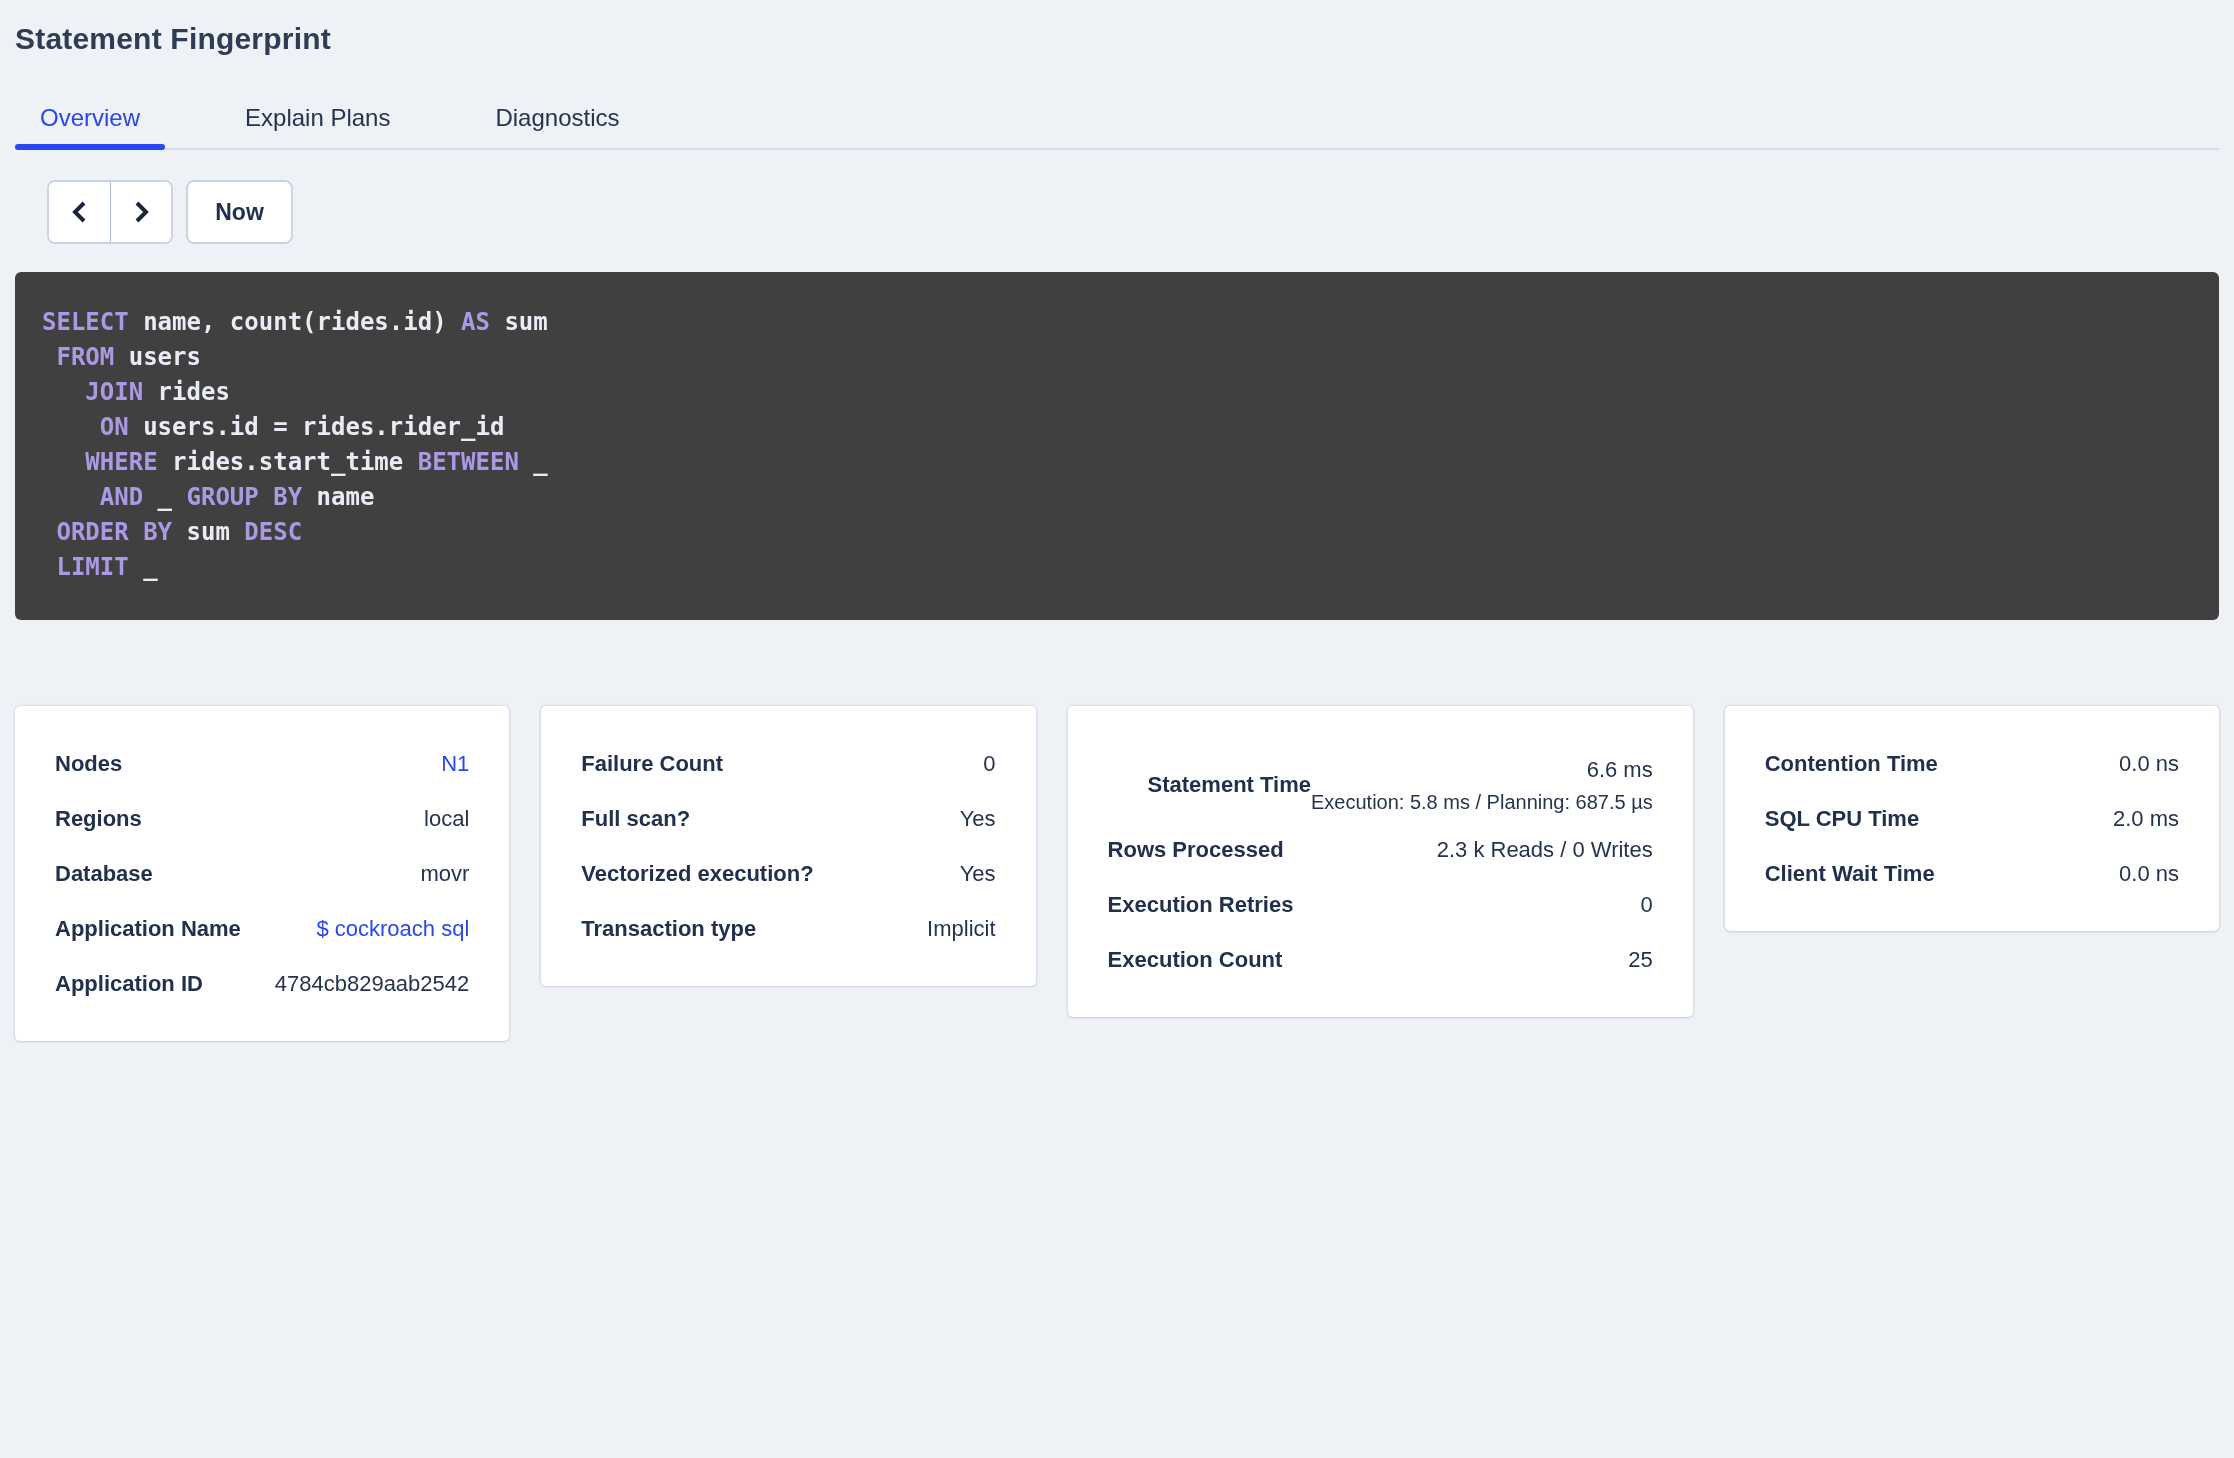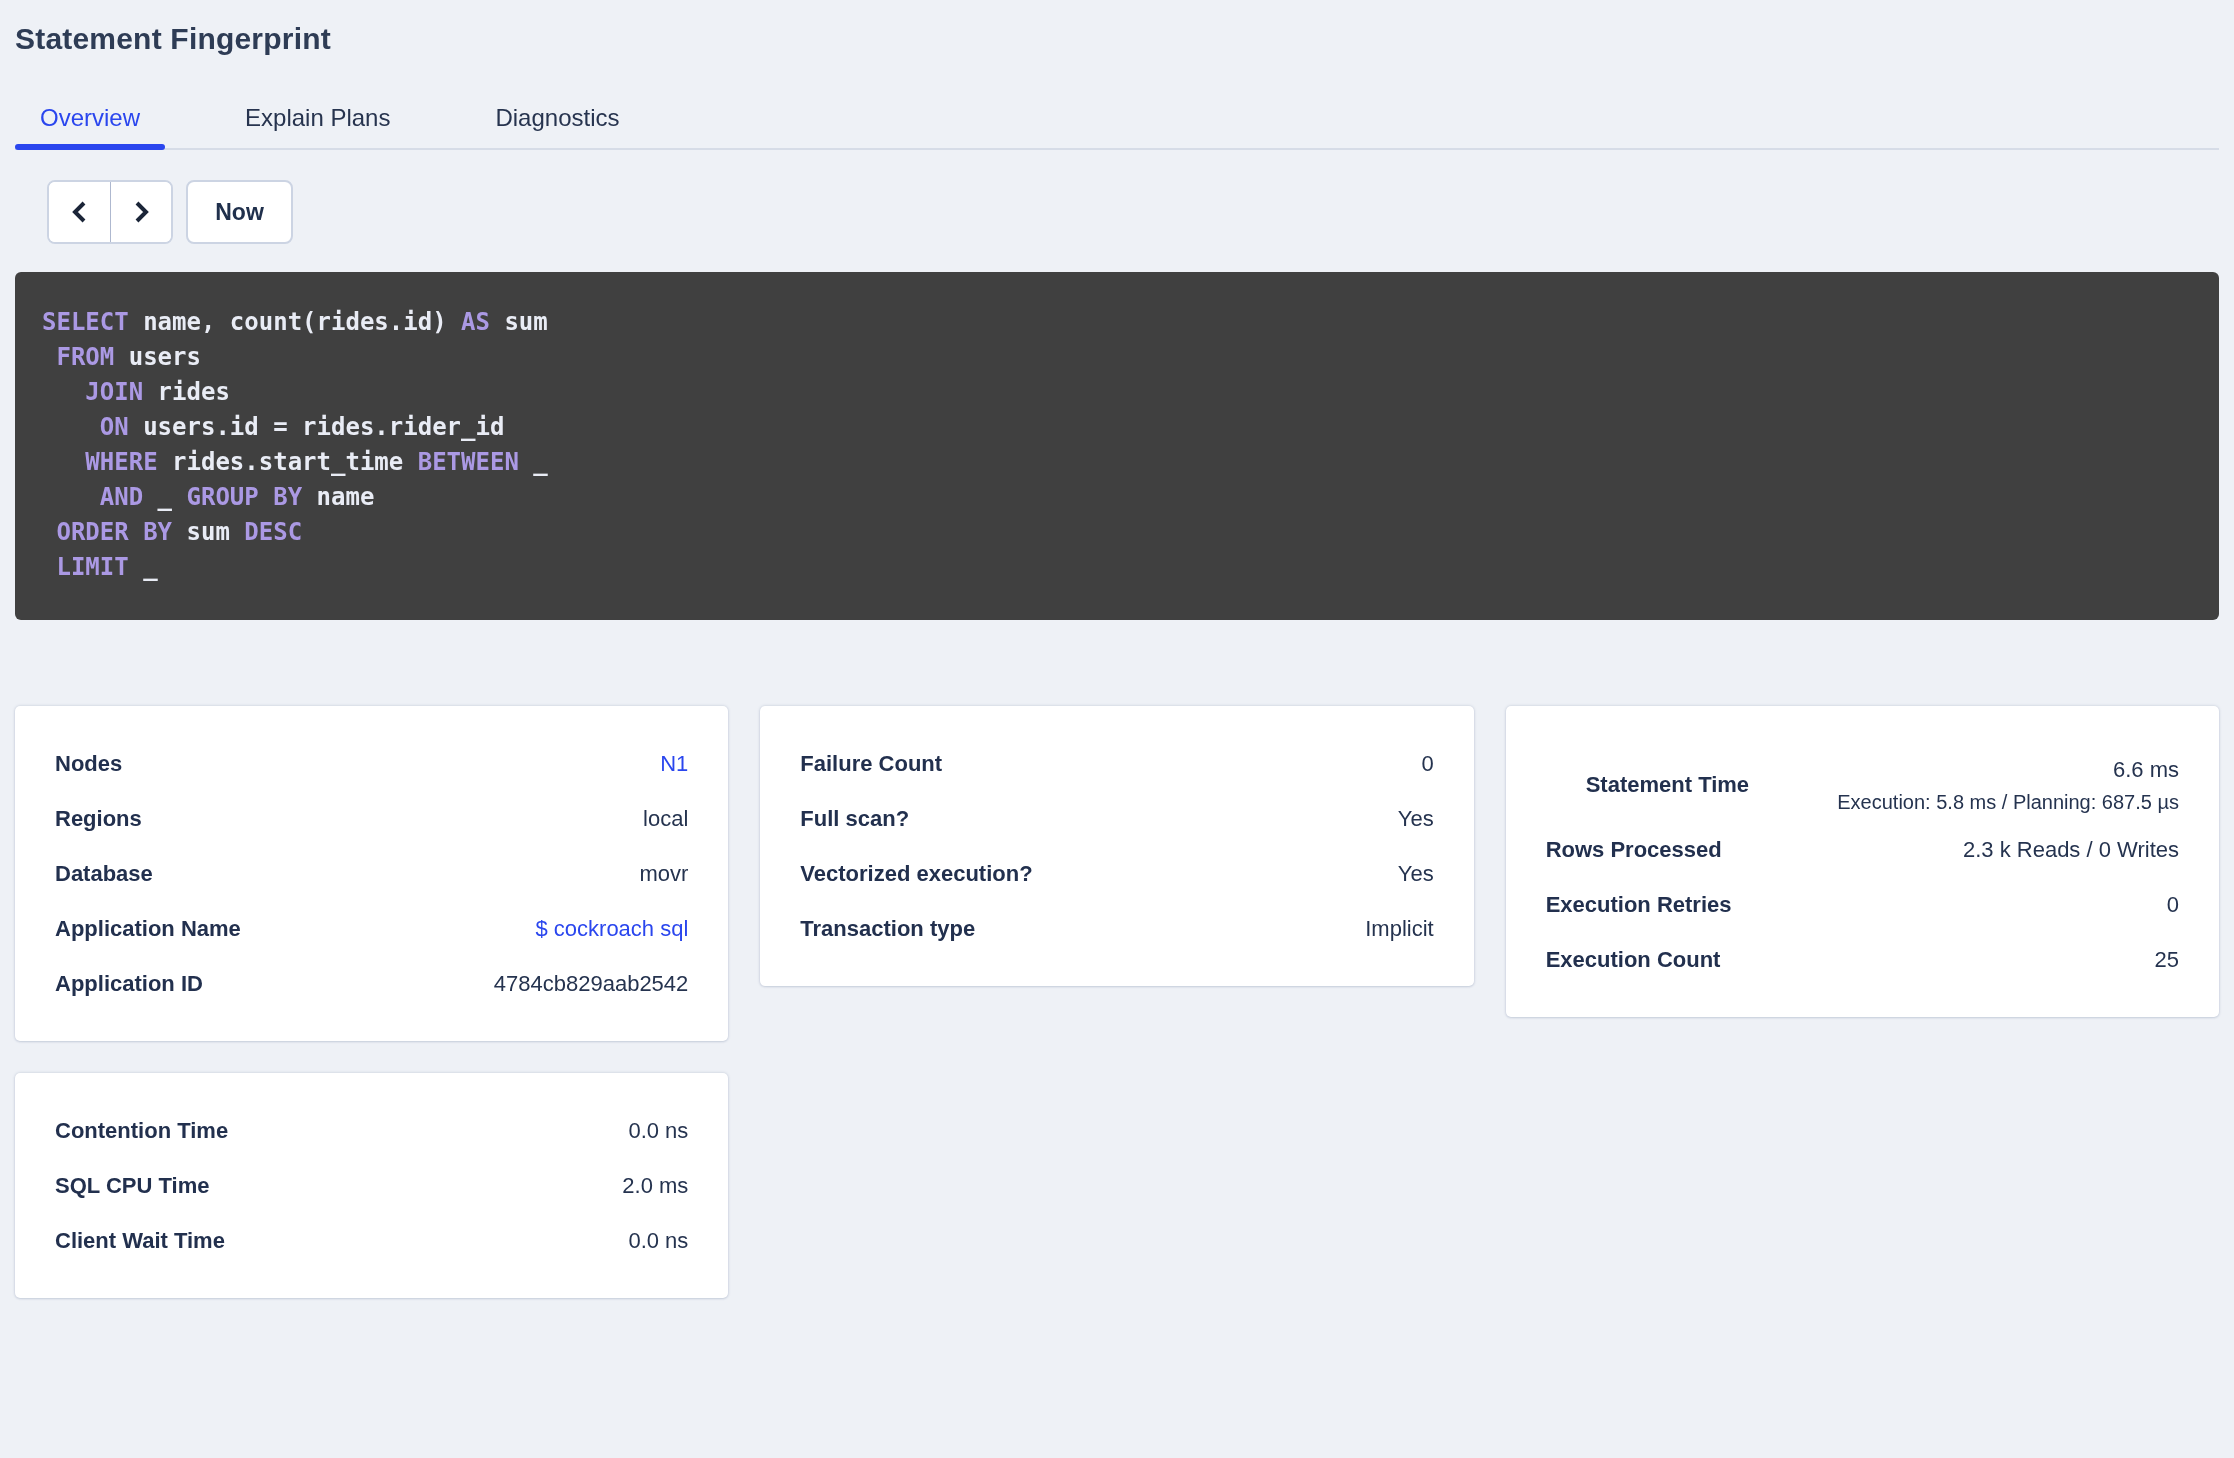--- a/index.html
+++ b/index.html
@@ -83,21 +83,21 @@
     font-family:"DejaVu Sans Mono", monospace;
     font-size:24px; font-weight:700; line-height:35px;
     color:#e9ecf5;
     white-space:pre; overflow:hidden;
   }
   .sql-box .kw { color:#ab99e4; }
 
   
   .cards {
     margin-top:86px;
-    display:grid; grid-template-columns:1fr 1fr 1fr;
+    display:grid; grid-template-columns:1fr 1fr 1fr 1fr;
     column-gap:40px; row-gap:31px;
     align-items:start;
     gap:32px;
   }
   .card {
     background:#fff; border-radius:5px;
     box-shadow:0 0 3px rgba(64,86,128,.25), 0 1px 2px rgba(64,86,128,.12);
     padding:30px 40px;
   }
   .crow {

